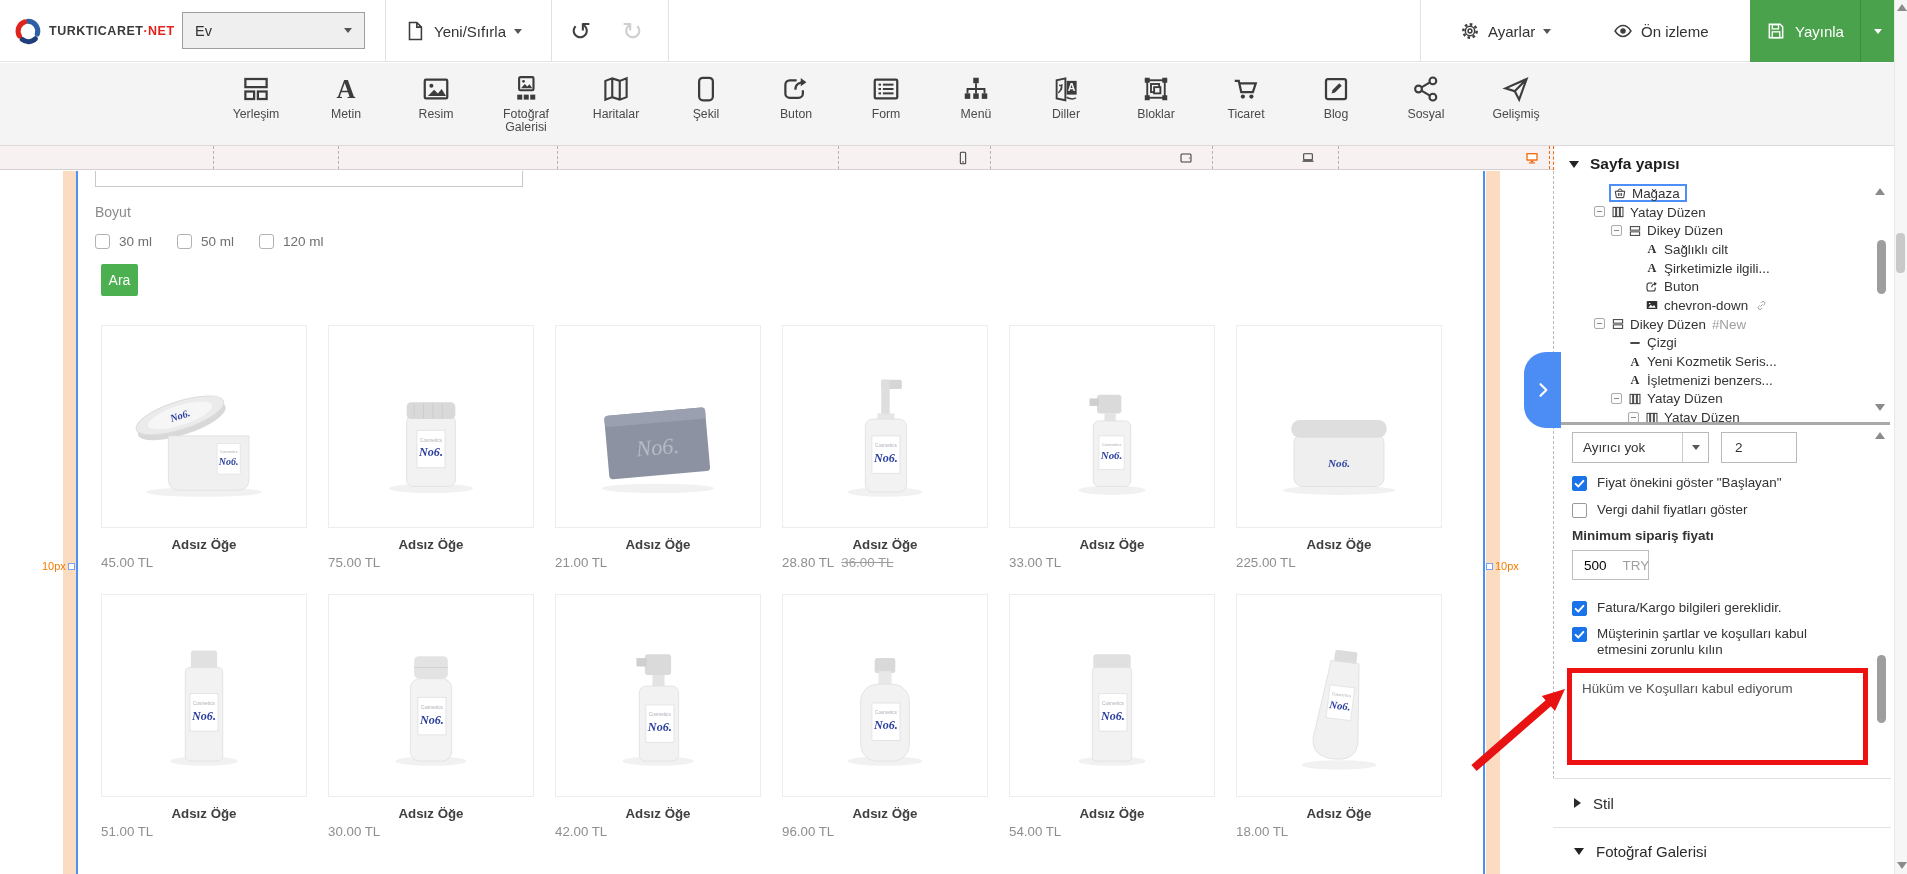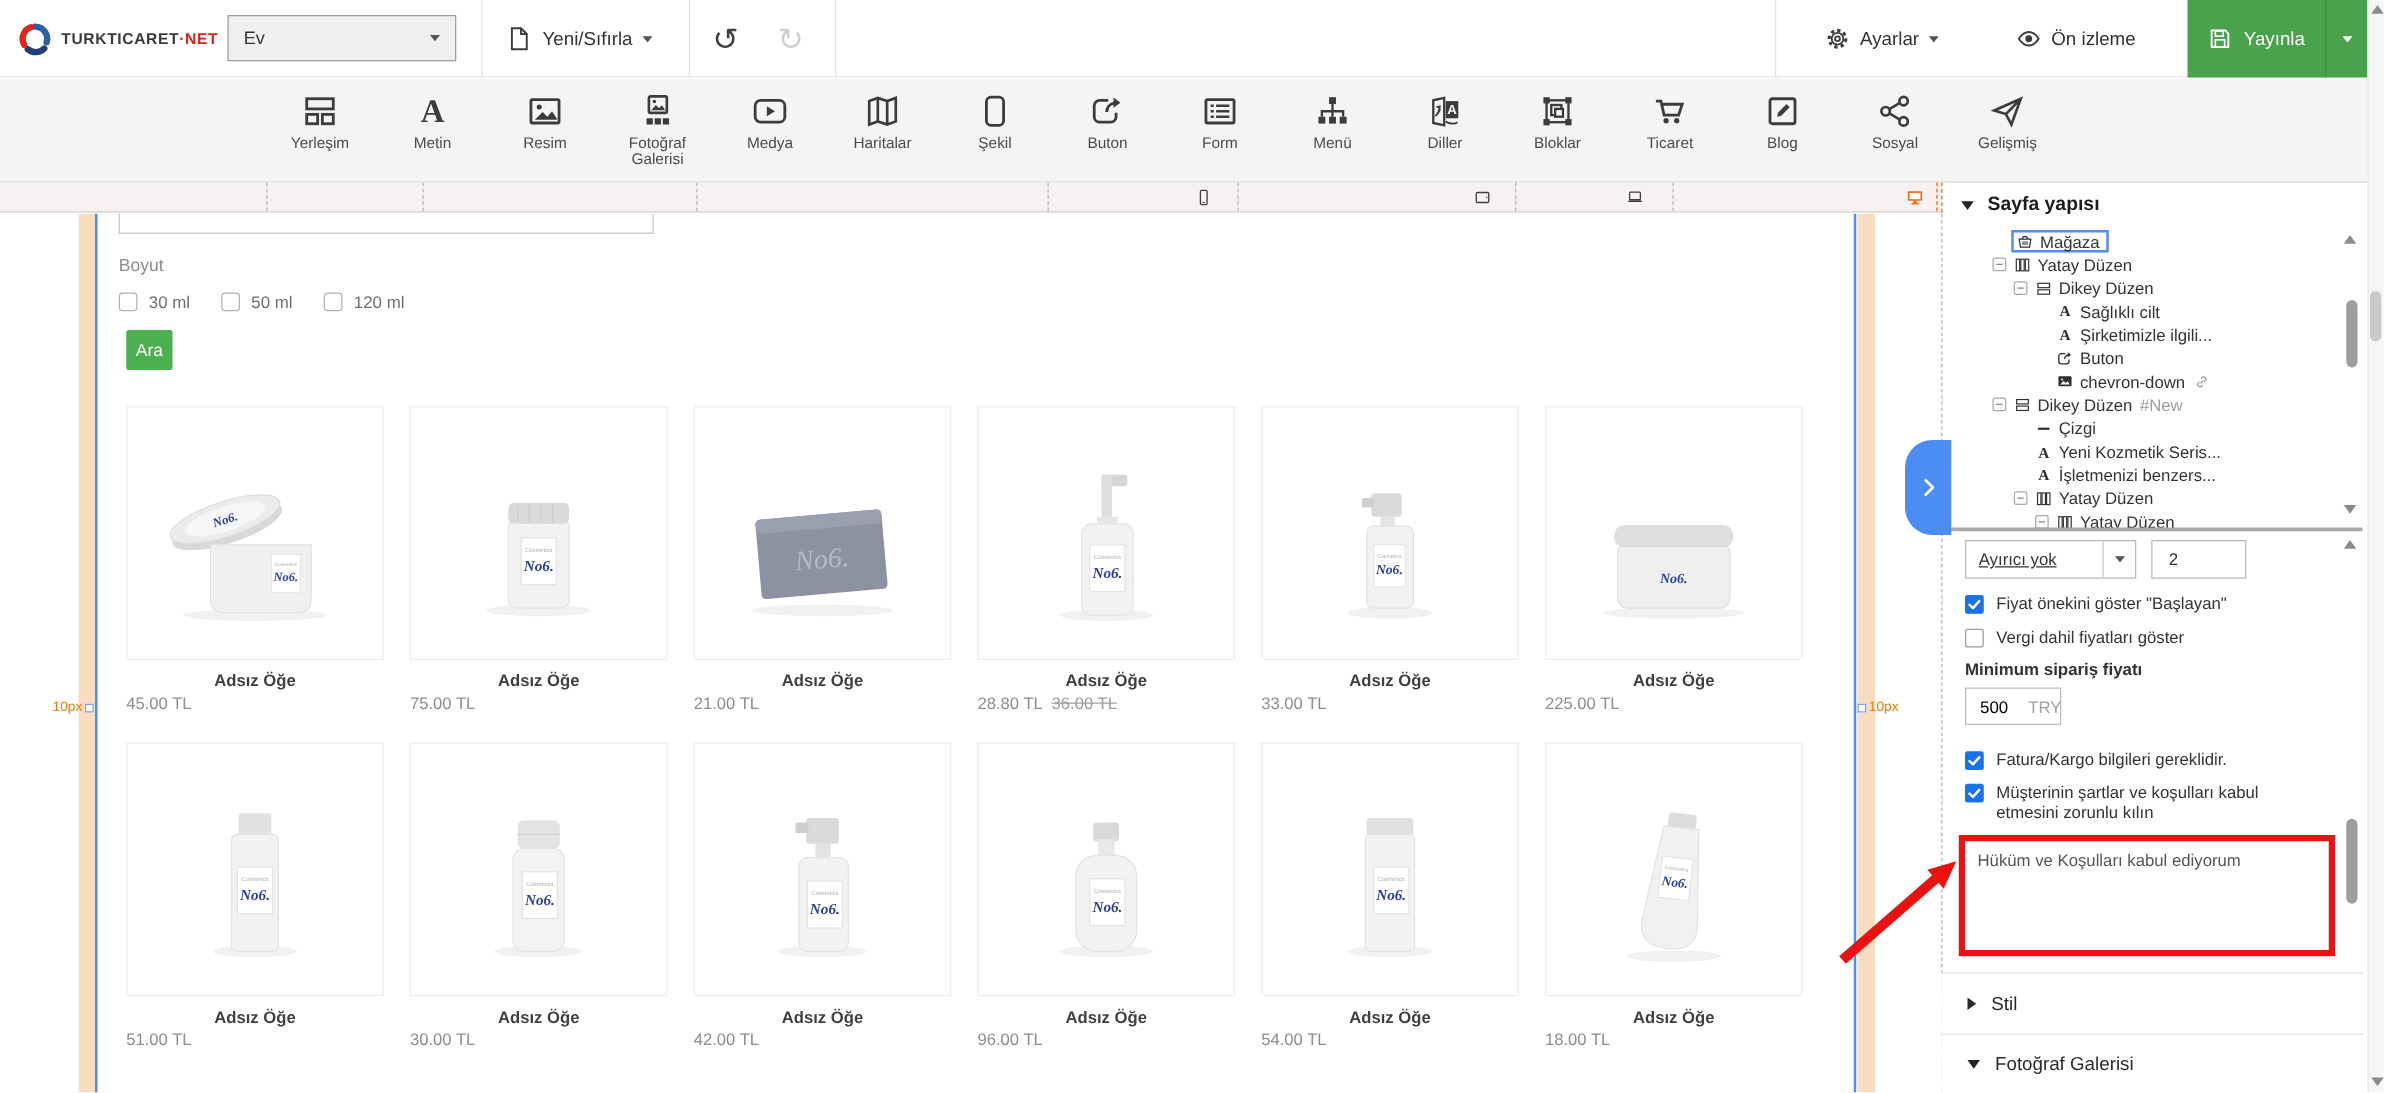--- a/index.html
+++ b/index.html
@@ -75,21 +75,21 @@
   .t-link svg{width:13px;height:13px;}
   .sel-wrap{display:inline-flex;align-items:center;border:2px solid #4d8ef7;padding:0 5px 0 2px;margin-left:-2px;height:18px;box-sizing:border-box;}
   #tree-hr{position:absolute;left:1553px;top:422px;width:337px;height:3px;background:#a9a9a9;}
   
   .sb-up{width:0;height:0;border-left:5px solid transparent;border-right:5px solid transparent;border-bottom:7px solid #8b8b8b;position:absolute;cursor:pointer;}
   .sb-dn{width:0;height:0;border-left:5px solid transparent;border-right:5px solid transparent;border-top:7px solid #8b8b8b;position:absolute;cursor:pointer;}
   .sb-thumb{position:absolute;width:9px;background:#9e9e9e;border-radius:5px;cursor:pointer;}
   #main-sb{position:absolute;left:1894px;top:0;width:13px;height:874px;background:#f6f6f6;border-left:1px solid #e8e8e8;box-sizing:border-box;z-index:60;}
   #main-thumb{position:absolute;left:1896px;top:233px;width:9px;height:40px;background:#c9c9c9;border-radius:4px;z-index:61;cursor:pointer;}
   
-  #sep-select{position:absolute;left:1572px;top:432px;width:137px;height:31px;border:1px solid #b9b9b9;box-sizing:border-box;display:flex;align-items:center;font-size:13.4px;color:#333;padding-left:10px;background:#fff;cursor:pointer;text-decoration:underline;}
+  #sep-select{position:absolute;left:1572px;top:432px;width:137px;height:31px;border:1px solid #b9b9b9;box-sizing:border-box;display:flex;align-items:center;font-size:13.4px;color:#333;padding-left:10px;background:#fff;cursor:pointer;}
   #sep-select .dd{margin-left:auto;width:25px;height:100%;border-left:1px solid #ccc;display:flex;align-items:center;justify-content:center;}
   #col-input{position:absolute;left:1721px;top:432px;width:76px;height:31px;border:1px solid #b9b9b9;box-sizing:border-box;display:flex;align-items:center;padding-left:13px;font-size:13.5px;color:#333;background:#fff;cursor:text;}
   .p-check{position:absolute;left:1572px;display:flex;align-items:flex-start;font-size:13.4px;color:#333;line-height:16px;cursor:pointer;}
   .cbx{width:15px;height:15px;border-radius:2px;flex:0 0 auto;margin-right:10px;border:1px solid #9a9a9a;background:#fff;box-sizing:border-box;position:relative;margin-top:0.5px;}
   .cbx.on{background:#1a73e8;border-color:#1a73e8;}
   .cbx svg{position:absolute;left:0;top:0;width:13px;height:13px;}
   #pc0{top:475px;} #pc1{top:502px;} #pc2{top:600px;} #pc3{top:626px;width:272px;}
   #min-label{position:absolute;left:1572px;top:528px;font-size:13.5px;font-weight:bold;color:#333;}
   #min-input{position:absolute;left:1572px;top:550px;width:77px;height:30px;border:1px solid #bdbdbd;box-sizing:border-box;display:flex;align-items:center;gap:16px;padding-left:11px;font-size:13.5px;background:#fff;cursor:text;}
   #min-input .cur{color:#a0a0a0;}
@@ -214,29 +214,20 @@
           <svg viewBox="0 0 24 24">
             <rect x="6.5" y="2.5" width="11.5" height="10.5" rx="1" fill="none" stroke="currentColor" stroke-width="1.7"></rect>
             <circle cx="10" cy="5.8" r="1.1" fill="currentColor"></circle>
             <path d="M8 11.3 L11 8 L13 10 L14.8 8.2 L17 11.3 Z" fill="currentColor"></path>
             <rect x="5" y="16.5" width="4" height="4" fill="currentColor"></rect>
             <rect x="10.2" y="16.5" width="4" height="4" fill="currentColor"></rect>
             <rect x="15.4" y="16.5" width="4" height="4" fill="currentColor"></rect>
           </svg>
         </span>
         <div class="tb-label">Fotoğraf Galerisi</div>
-      </div>
-      <div class="tb-item">
-        <span class="ico tb-icon">
-          <svg viewBox="0 0 24 24">
-            <rect x="2.5" y="5" width="19" height="14" rx="3.5" fill="none" stroke="currentColor" stroke-width="1.8"></rect>
-            <path d="M10 8.8 L15.2 12 L10 15.2 Z" fill="currentColor"></path>
-          </svg>
-        </span>
-        <div class="tb-label">Medya</div>
       </div>
       <div class="tb-item">
         <span class="ico tb-icon">
           <svg viewBox="0 0 24 24">
             <path d="M3.5 5.5 L9 3.5 L15 5.5 L20.5 3.5 L20.5 18.5 L15 20.5 L9 18.5 L3.5 20.5 Z M9 3.5 V18.5 M15 5.5 V20.5" fill="none" stroke="currentColor" stroke-width="1.7"></path>
           </svg>
         </span>
         <div class="tb-label">Haritalar</div>
       </div>
       <div class="tb-item">

